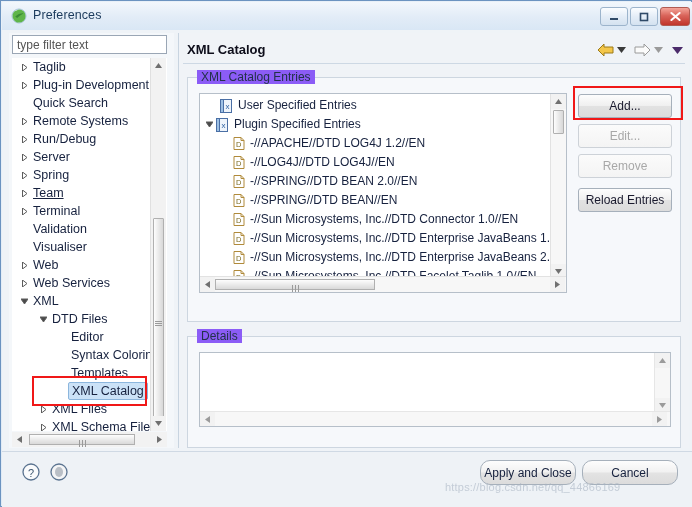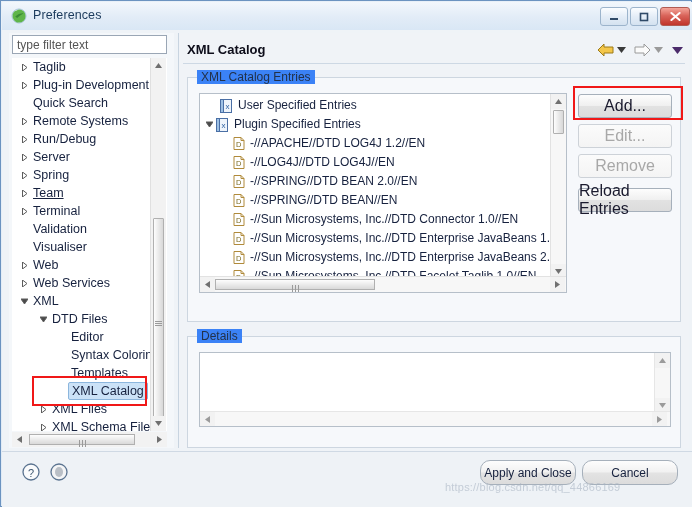--- a/index.html
+++ b/index.html
@@ -186,21 +186,21 @@
 
   
   .group {
     position: absolute;
     box-sizing: border-box;
     border: 1px solid #cdd6e0;
     background: #f6f8fb;
   }
   .group-title {
     position: absolute; top: -8px; left: 9px;
-    background: #3b82f6;
+    background: #8b5cf6;
     padding: 0 4px;
     font-size: 12px; color: #22314a;
     white-space: nowrap;
   }
   #grp-entries { left: 8px; top: 44px; width: 494px; height: 245px; }
   #grp-details { left: 8px; top: 303px; width: 494px; height: 112px; }
 
   
   #entries-box {
     position: absolute; left: 11px; top: 15px;
@@ -244,21 +244,21 @@
 
   
   .rbtn {
     position: absolute; left: 390px;
     width: 94px; height: 24px;
     box-sizing: border-box;
     border: 1px solid #a6b0bb;
     border-radius: 3px;
     background: linear-gradient(180deg, #fdfdfd 0%, #f0f0f0 48%, #e2e2e2 52%, #dcdcdc 100%);
     font-family: "Liberation Sans", sans-serif;
-    font-size: 16px;
+    font-size: 12px;
     color: #1a1a2e;
     cursor: default;
     display: flex; align-items: center; justify-content: center;
   }
   .rbtn.disabled {
     color: #a8a8a8;
     border-color: #cdd2d8;
     background: linear-gradient(180deg, #fbfbfb 0%, #f4f4f4 100%);
   }
   #btn-add { top: 16px; }

